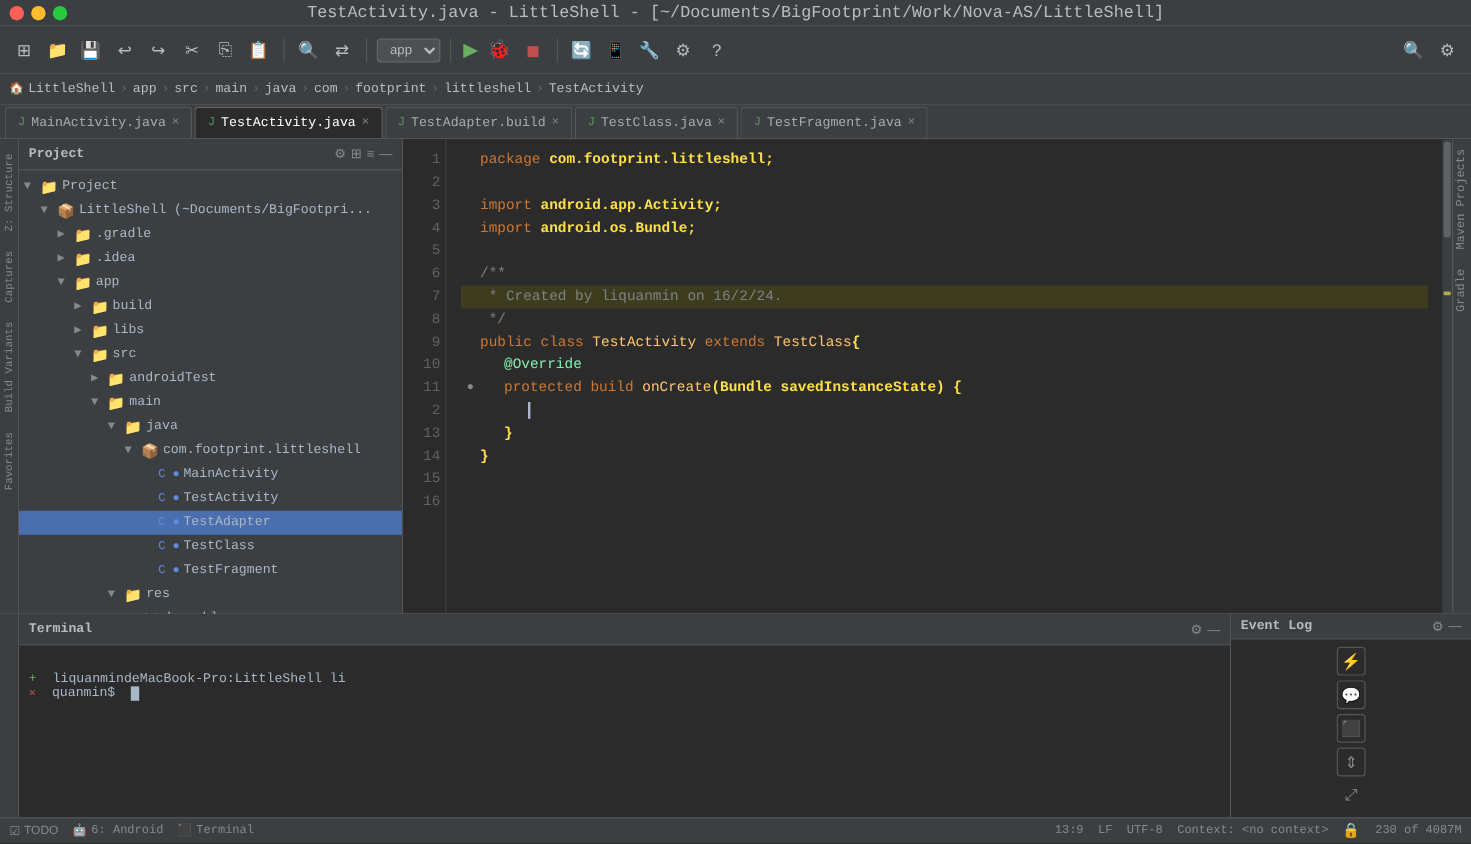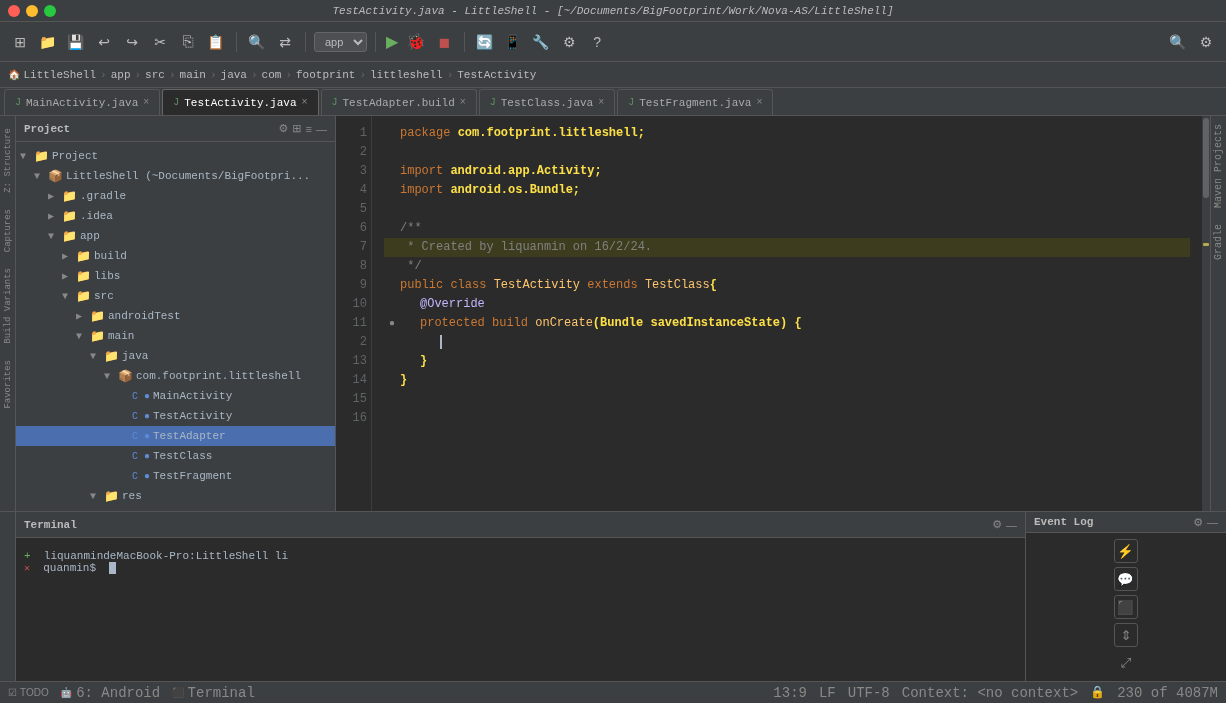--- a/index.html
+++ b/index.html
@@ -33,23 +33,22 @@
       gap: 6px;
     }
     .tb-btn {
       width: 12px; height: 12px; border-radius: 50%;
       display: inline-block;
     }
     .tb-close { background: #ff5f57; }
     .tb-min { background: #febc2e; }
     .tb-max { background: #28c840; }
     .title-bar-text {
-      font-size: 11px;
+      font-size: 14px;
       color: #bbbbbb;
-      font-style: italic;
     }
 
     
     .toolbar {
       height: 40px;
       background: #3c3f41;
       border-bottom: 1px solid #555;
       display: flex;
       align-items: center;
       padding: 0 8px;
@@ -259,21 +258,21 @@
     }
     .code-line {
       display: flex;
       align-items: flex-start;
       min-height: 19px;
     }
     .kw-orange { color: #cc7832; }
     .kw-comment { color: #808080; }
     .kw-class { color: #ffc66d; }
     .kw-method { color: #ffc66d; }
-    .kw-annotation { color: #c4b5fd; }
+    .kw-annotation { color: #86efac; }
     .kw-normal { color: #fde047; font-weight: bold; }
     .kw-highlight { background: #3d3c1e; }
 
     .scrollbar-right {
       width: 8px;
       background: #3c3f41;
       flex-shrink: 0;
     }
     .scrollbar-thumb {
       width: 6px;
@@ -311,21 +310,21 @@
       justify-content: space-between;
     }
     .bottom-title {
       font-size: 11px;
       color: #bbbbbb;
       font-weight: bold;
     }
     .terminal-content {
       flex: 1;
       background: #2b2b2b;
-      padding: 12px 8px;
+      padding: 22px 8px;
       font-size: 11px;
       color: #a9b7c6;
       overflow-y: auto;
     }
     .terminal-prompt { color: #6aaf60; }
     .terminal-cursor {
       display: inline-block;
       width: 7px; height: 13px;
       background: #a9b7c6;
       vertical-align: text-bottom;
@@ -342,21 +341,21 @@
       justify-content: space-between;
       flex-shrink: 0;
     }
     .status-left {
       display: flex; gap: 12px; align-items: center;
     }
     .status-right {
       display: flex; gap: 12px; align-items: center;
     }
     .status-item {
-      font-size: 14px;
+      font-size: 10px;
       color: #888;
       cursor: pointer;
     }
 
     .todo-btn {
       background: transparent; border: none;
       color: #888; font-size: 10px; cursor: pointer;
       display: flex; align-items: center; gap: 3px;
     }
 

